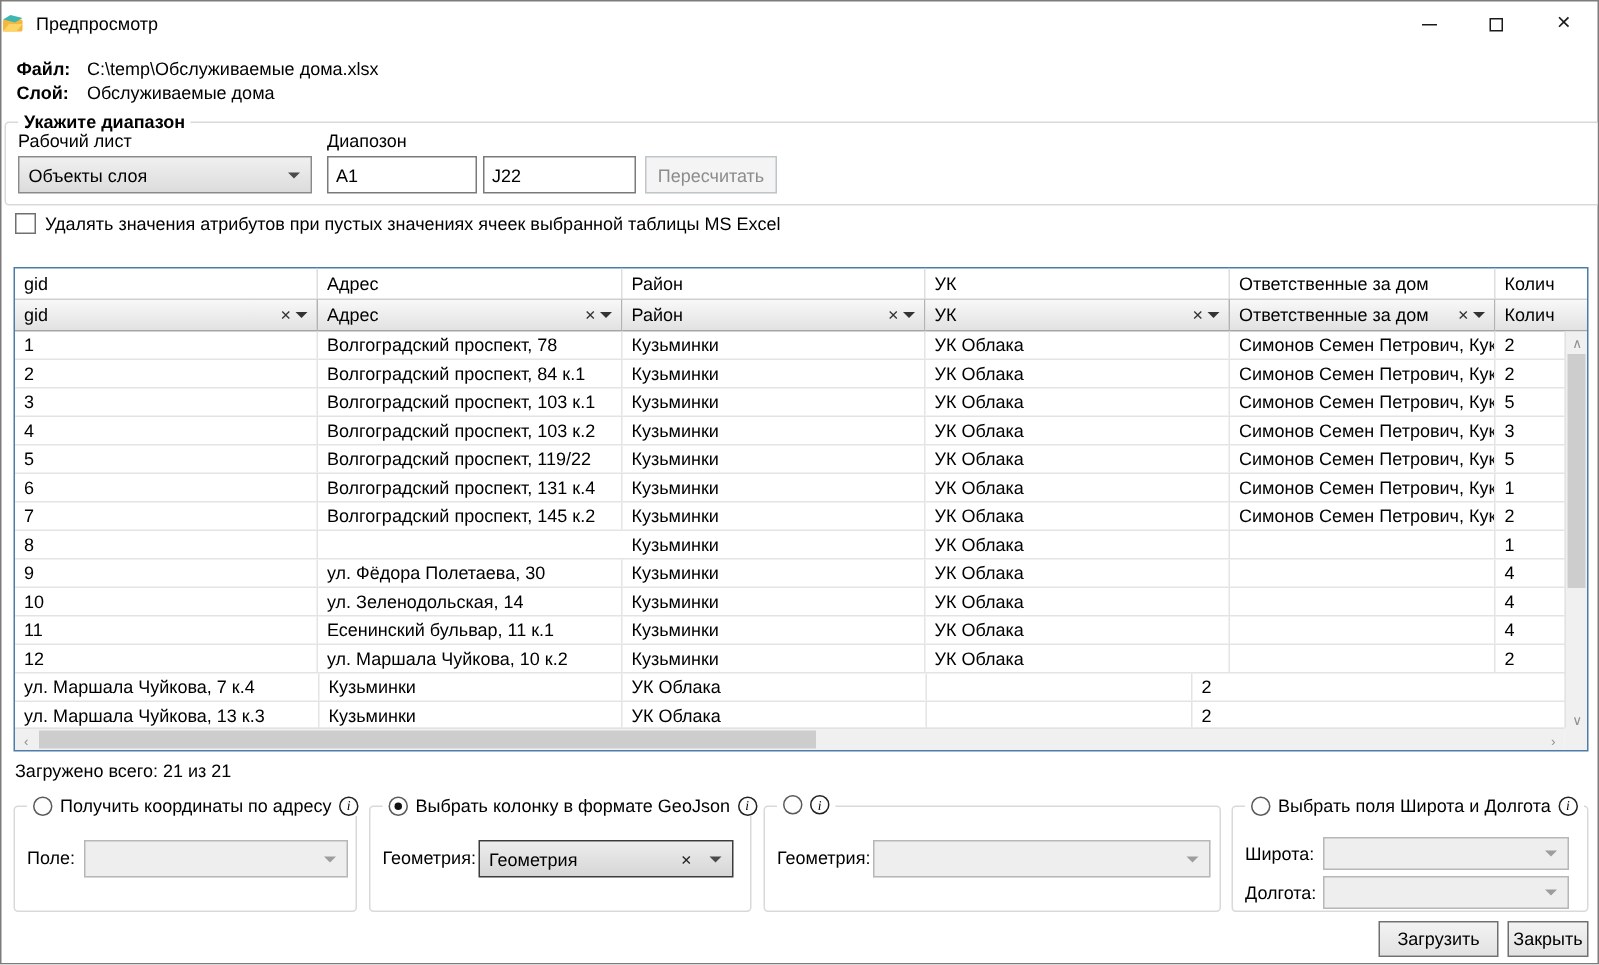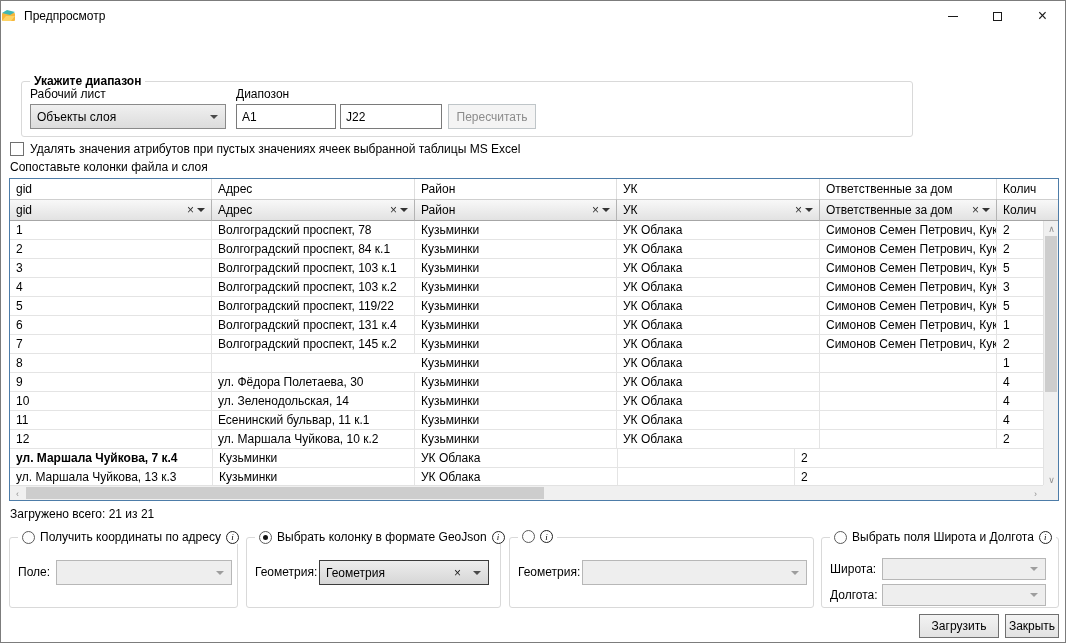--- a/index.html
+++ b/index.html
@@ -109,43 +109,52 @@
         </div>
       <div class="winbtn">
           <span class="max-glyph"></span>
         </div>
       <div class="winbtn">
           <span class="close-glyph">×</span>
         </div>
     </div>
   </div>
 
-
-  <div class="fs" id="fs-range" style="left:20px; top:80px; width:892px; height:56px;">
+  <div class="fileinfo">
+    <div class="fi-row">
+      <span class="fi-label">Файл:</span>
+      <span>C:\temp\Обслуживаемые дома.xlsx</span>
+    </div>
+    <div class="fi-row">
+      <span class="fi-label">Слой:</span>
+      <span>Обслуживаемые дома</span>
+    </div>
+  </div>
+
+  <div class="fs" id="fs-range" style="left:2px; top:80px; width:1064px; height:56px;">
     <div class="legend">
         <span>Укажите диапазон</span>
       </div>
     <span class="flabel" style="left:8px; top:5px;">Рабочий лист</span>
     <span class="flabel" style="left:214px; top:5px;">Диапозон</span>
     <div class="combo" style="left:8px; top:22px; width:196px;">
       <span class="val">Объекты слоя</span>
       <span class="tri"></span>
     </div>
     <input class="textinput" style="left: 214px; top: 22px; width: 100px;" value="A1">
     <input class="textinput" style="left: 318px; top: 22px; width: 102px;" value="J22">
     <div class="btn disabled" style="left:426px; top:22px; width:88px;">
       <span>Пересчитать</span>
     </div>
   </div>
 
   <div class="checkrow">
     <span class="checkbox"></span>
     <span>Удалять значения атрибутов при пустых значениях ячеек выбранной таблицы MS Excel</span>
   </div>
-  <div class="matchlabel">Сопоставьте колонки файла и слоя</div>
 
   <div class="grid">
     <div class="hrow">
         <div class="hcell" style="width: 202px;">gid</div>
         <div class="hcell" style="width: 203px;">Адрес</div>
         <div class="hcell" style="width: 202px;">Район</div>
         <div class="hcell" style="width: 203px;">УК</div>
         <div class="hcell" style="width: 177px;">Ответственные за дом</div>
         <div class="hcell" style="flex: 1 1 auto; min-width: 0px; border-right: none;">Колич</div>
       </div>
@@ -270,21 +279,21 @@
         </div>
         <div class="trow">
           <div class="tcell" style="width: 202px;">12</div>
           <div class="tcell" style="width: 203px;">ул. Маршала Чуйкова, 10 к.2</div>
           <div class="tcell" style="width: 202px;">Кузьминки</div>
           <div class="tcell" style="width: 203px;">УК Облака</div>
           <div class="tcell" style="width: 177px;"></div>
           <div class="tcell" style="flex: 1 1 auto; min-width: 0px; border-right: none;">2</div>
         </div>
         <div class="trow">
-          <div class="tcell" style="width: 203px; font-weight: bold;">ул. Маршала Чуйкова, 7 к.4</div>
+          <div class="tcell" style="width: 203px;">ул. Маршала Чуйкова, 7 к.4</div>
           <div class="tcell" style="width: 202px;">Кузьминки</div>
           <div class="tcell" style="width: 203px;">УК Облака</div>
           <div class="tcell" style="width: 177px;"></div>
           <div class="tcell" style="flex: 1 1 auto; min-width: 0px; border-right: none;">2</div>
         </div>
         <div class="trow">
           <div class="tcell" style="width: 203px;">ул. Маршала Чуйкова, 13 к.3</div>
           <div class="tcell" style="width: 202px;">Кузьминки</div>
           <div class="tcell" style="width: 203px;">УК Облака</div>
           <div class="tcell" style="width: 177px;"></div>

